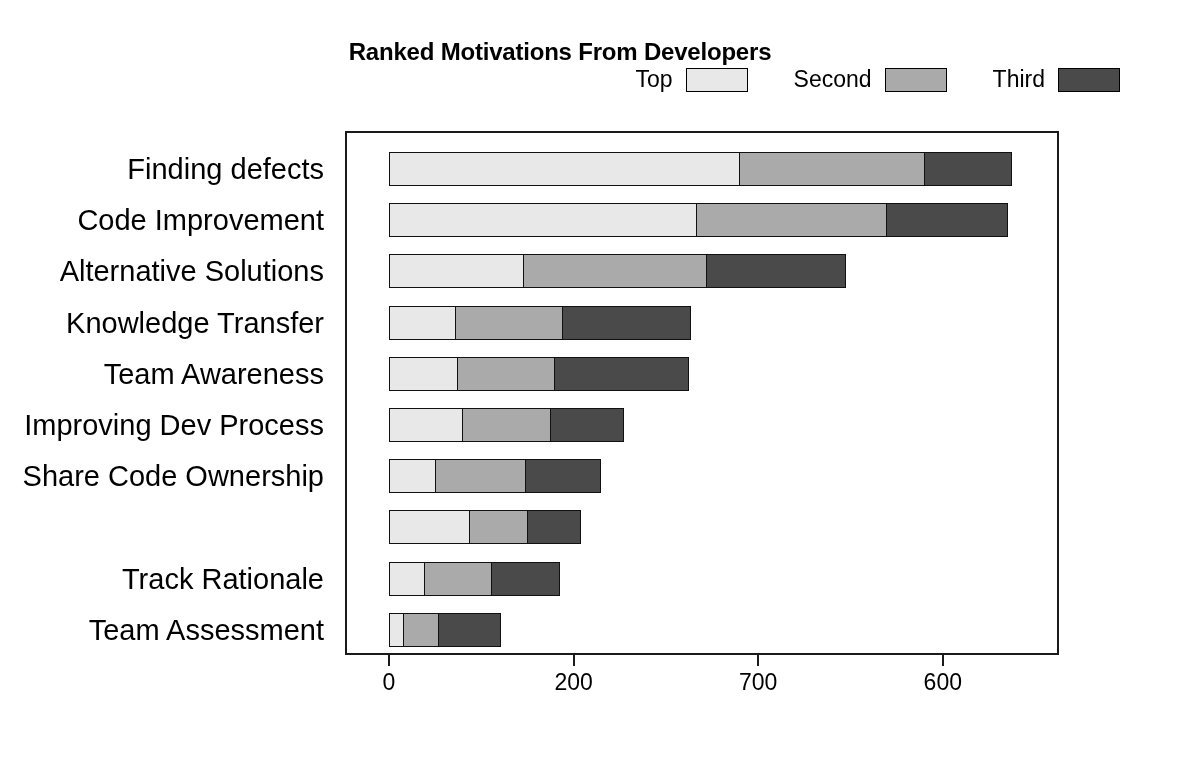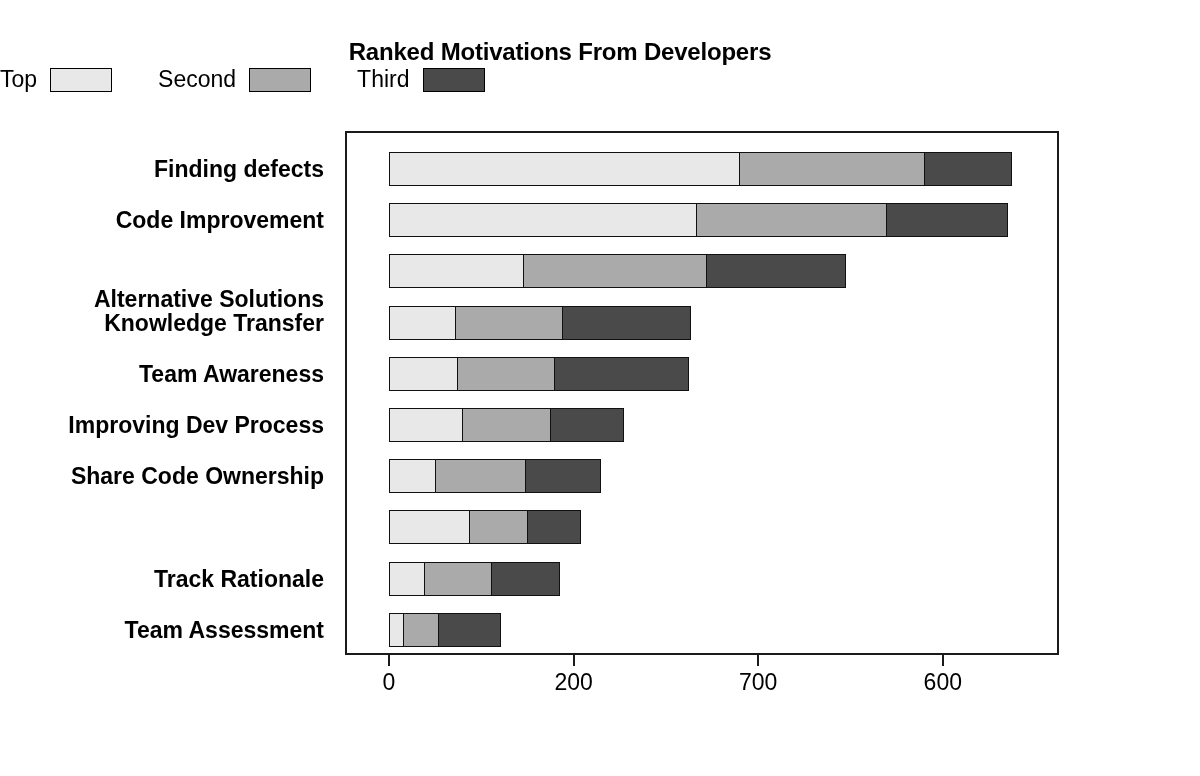--- a/index.html
+++ b/index.html
@@ -34,21 +34,21 @@
     white-space: nowrap;
   }
 
   
   #legend {
     position: absolute;
     left: 0;
     top: 66px;
     width: 1120px;
     display: flex;
-    justify-content: flex-start;
+    justify-content: flex-end;
     align-items: center;
     gap: 46px;
   }
   .legend-entry {
     display: flex;
     align-items: center;
     gap: 13px;
   }
   .legend-label {
     font-size: 23px;
@@ -103,24 +103,23 @@
     left: 0;
     top: 131px;
     width: 334px;
     height: 524px;
   }
   .y-label {
     position: absolute;
     right: 10px;
     height: 34px;
     line-height: 34px;
-    font-size: 23px;
+    font-size: 29px;
     white-space: nowrap;
     text-align: right;
-    font-weight: bold;
   }
 
   
   #x-axis {
     position: absolute;
     left: 345px;
     top: 655px;
     width: 714px;
     height: 40px;
   }
@@ -167,21 +166,21 @@
     </div>
     <div class="legend-entry">
       <span class="legend-label">Third</span>
       <span class="legend-swatch" style="background: rgb(74, 74, 74);"></span>
     </div>
   </div>
 
   <div id="y-labels">
       <div class="y-label" style="top: 21px;">Finding defects</div>
       <div class="y-label" style="top: 72.2px;">Code Improvement</div>
-      <div class="y-label" style="top: 123.4px; margin-top: 28px;">Alternative Solutions</div>
+      <div class="y-label" style="top: 123.4px;">Alternative Solutions</div>
       <div class="y-label" style="top: 174.6px;">Knowledge Transfer</div>
       <div class="y-label" style="top: 225.8px;">Team Awareness</div>
       <div class="y-label" style="top: 277px;">Improving Dev Process</div>
       <div class="y-label" style="top: 328.2px;">Share Code Ownership</div>
       <div class="y-label" style="top: 430.6px;">Track Rationale</div>
       <div class="y-label" style="top: 481.8px;">Team Assessment</div>
     </div>
 
   <div id="plot-panel"></div>
 

